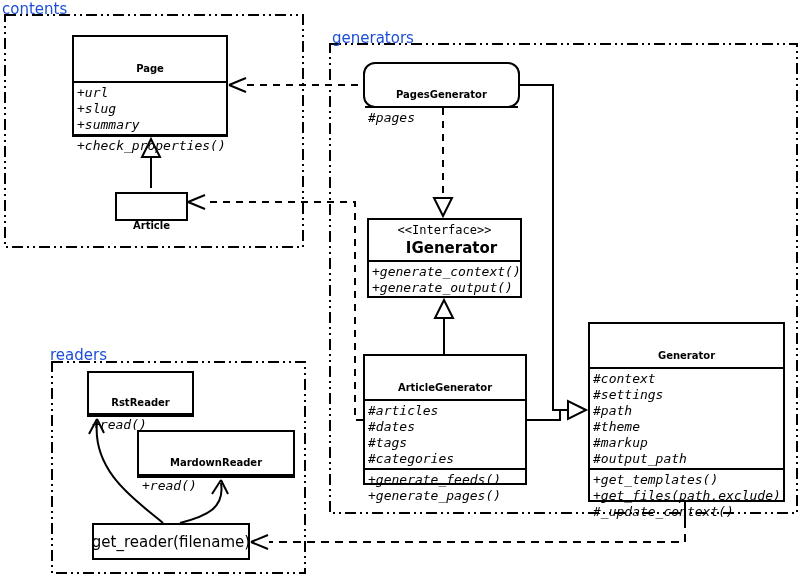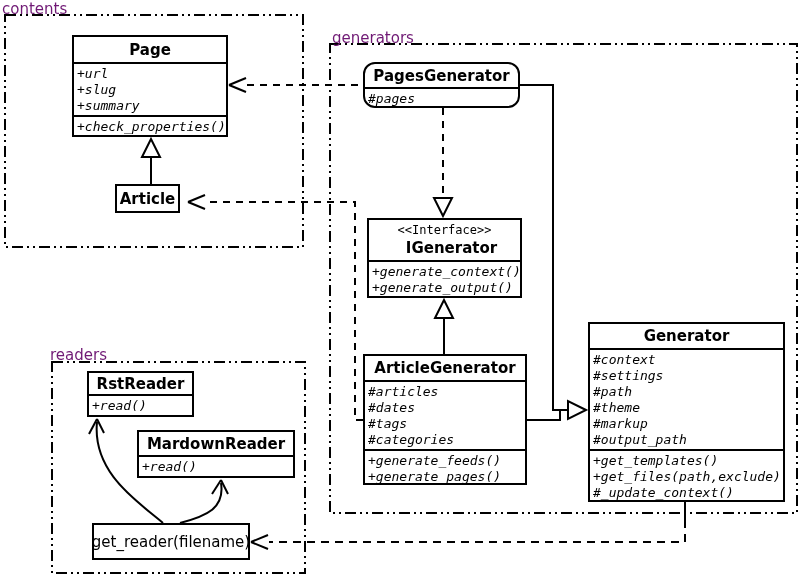--- a/index.html
+++ b/index.html
@@ -1,22 +1,22 @@
 <!DOCTYPE html>
 <html><head>
 <meta charset="utf-8">
 <style>
   html,body{margin:0;padding:0;background:#fff;}
   #stage{position:relative;width:803px;height:579px;background:#ffffff;overflow:hidden;
          font-family:"DejaVu Sans","Liberation Sans",sans-serif;color:#000;}
   #wires{position:absolute;left:0;top:0;z-index:0;}
-  .pkg-label{position:absolute;z-index:1;font-size:15px;color:#701a75;text-align:center;}
+  .pkg-label{position:absolute;z-index:1;font-size:15px;color:#1d4ed8;text-align:center;}
   .uml-box{position:absolute;z-index:2;background:#fff;border:2px solid #000;box-sizing:border-box;}
-  .cmp-title{font-weight:bold;font-size:15px;text-align:center;border-bottom:2px solid #000;
-             display:flex;align-items:center;justify-content:center;}
+  .cmp-title{font-weight:bold;font-size:10px;text-align:center;border-bottom:2px solid #000;
+             display:flex;align-items:center;justify-content:center;margin-top:19px;}
   .cmp-title.last{border-bottom:none;}
   .cmp-rows{border-bottom:2px solid #000;padding:2px 3px 1px 3px;}
   .cmp-rows.last{border-bottom:none;}
   .row{font-family:"DejaVu Sans Mono","Liberation Mono",monospace;font-size:13px;line-height:16px;white-space:pre;font-style:italic;}
   .stereo{font-family:"DejaVu Sans Mono","Liberation Mono",monospace;font-size:12px;line-height:15px;
           text-align:center;font-weight:normal;}
   .iface-name{font-weight:bold;font-size:15px;line-height:20px;text-align:center;margin-left:14px;}
   .plain-box{display:flex;align-items:center;justify-content:center;font-size:15px;}
 </style>
 </head>
@@ -101,21 +101,21 @@
     <div class="cmp-rows">
       <div class="row">+url</div>
       <div class="row">+slug</div>
       <div class="row">+summary</div>
     </div>
     <div class="cmp-rows last">
       <div class="row">+check_properties()</div>
     </div>
   </div>
 
-  <div class="uml-box" style="left:115px;top:184px;width:65px;height:29px;">
+  <div class="uml-box" style="left:115px;top:192px;width:73px;height:29px;">
     <div class="cmp-title last" style="height:25px;">Article</div>
   </div>
 
   <div class="uml-box" style="left:363px;top:62px;width:157px;height:46px;border-radius:12px;">
     <div class="cmp-title" style="height:23px;">PagesGenerator</div>
     <div class="cmp-rows last">
       <div class="row">#pages</div>
     </div>
   </div>
 

